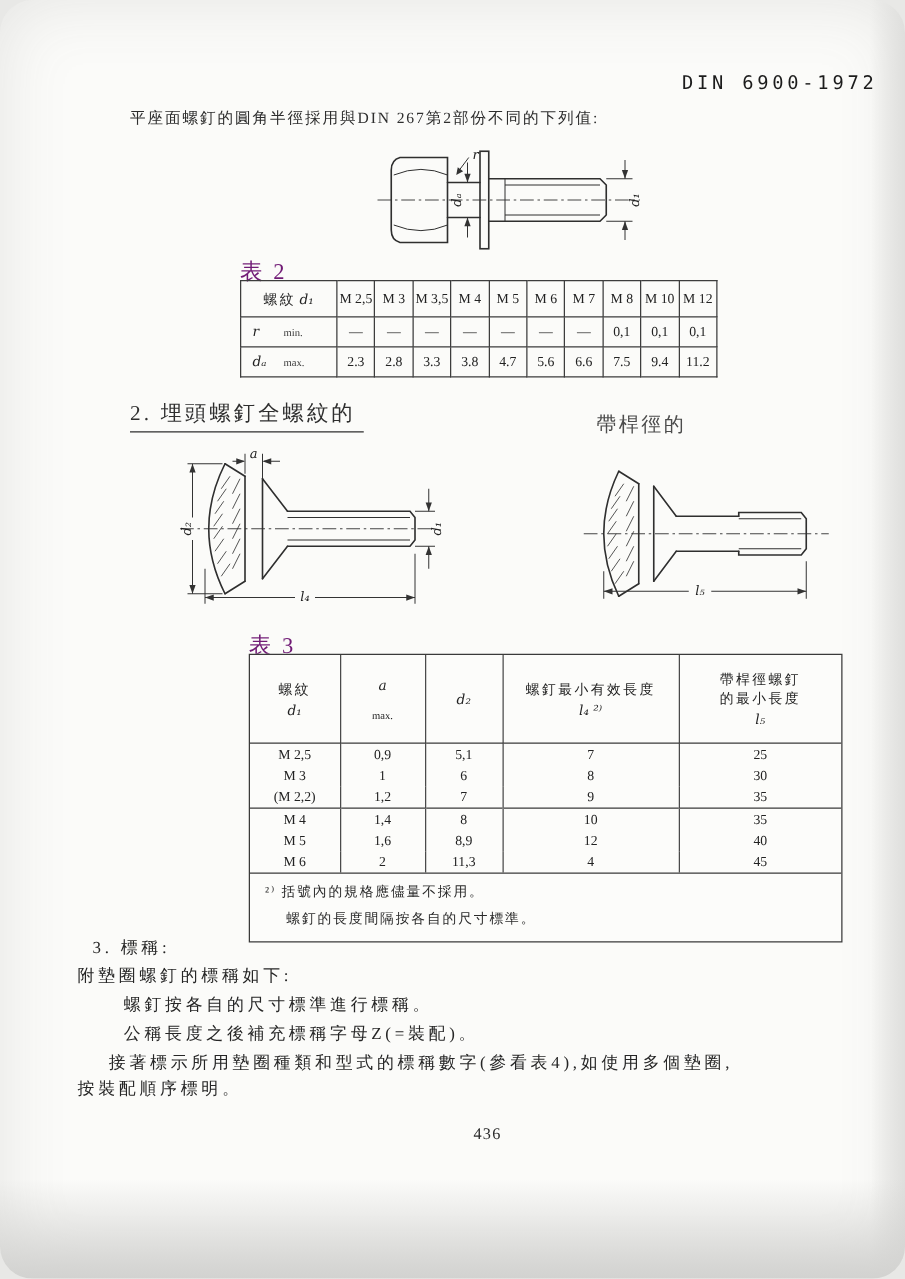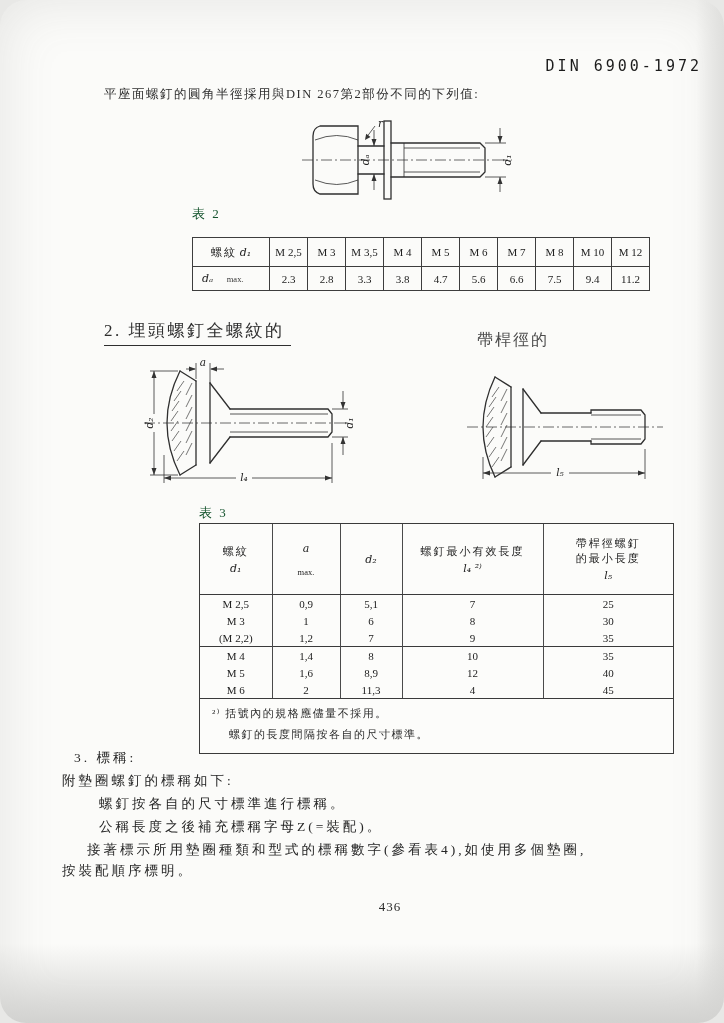--- a/index.html
+++ b/index.html
@@ -19,28 +19,28 @@
     content:"";position:absolute;top:0;right:0;width:28px;height:100%;
     background:linear-gradient(90deg, rgba(216,216,214,0), #dfdfdd);pointer-events:none;
   }
   .doc-number{
     position:absolute;top:57px;right:22px;
     font-family:"DejaVu Sans Mono","Liberation Mono",monospace;
     font-size:15px;letter-spacing:3px;color:#1c1c1c;
   }
   .cjk{letter-spacing:2px;}
   .intro{position:absolute;left:104px;top:86px;font-size:12.5px;letter-spacing:1.5px;}
-  .caption{position:absolute;font-size:13px;letter-spacing:2px;color:#14532d;}
+  .caption{position:absolute;font-size:18px;letter-spacing:2px;color:#701a75;}
   .t2cap{left:192px;top:205px;}
   .t3cap{left:199px;top:504px;}
 
   
   table{border-collapse:collapse;}
-  .t2{position:absolute;left:192px;top:224px;width:458px;table-layout:fixed;
-      font-size:11px;color:#222;margin-top:13px;}
+  .t2{position:absolute;left:192px;top:224px;width:382px;table-layout:fixed;
+      font-size:11px;color:#222;}
   .t2 th,.t2 td{border:1px solid #3d3d3d;text-align:center;padding:0;font-weight:normal;}
   .t2 tr.hdr th{height:28px;font-size:11px;}
   .t2 tr.val td{height:23px;}
   .t2 .c0{width:76px;}
   .it{font-style:italic;font-family:"DejaVu Serif",serif;}
   .rowhead{text-align:left !important;}
   .rowhead .it{display:inline-block;width:22px;padding-left:9px;}
   .qual{font-size:8.5px;color:#3a3a3a;}
 
   
@@ -148,20 +148,36 @@
       <th>M 4</th>
       <th>M 5</th>
       <th>M 6</th>
       <th>M 7</th>
       <th>M 8</th>
       <th>M 10</th>
       <th>M 12</th>
     </tr>
     <tr class="val">
       <td class="rowhead">
+        <span class="it">r</span>
+        <span class="qual">min.</span>
+      </td>
+      <td>—</td>
+      <td>—</td>
+      <td>—</td>
+      <td>—</td>
+      <td>—</td>
+      <td>—</td>
+      <td>—</td>
+      <td>0,1</td>
+      <td>0,1</td>
+      <td>0,1</td>
+    </tr>
+    <tr class="val">
+      <td class="rowhead">
         <span class="it">dₐ</span>
         <span class="qual">max.</span>
       </td>
       <td>2.3</td>
       <td>2.8</td>
       <td>3.3</td>
       <td>3.8</td>
       <td>4.7</td>
       <td>5.6</td>
       <td>6.6</td>

